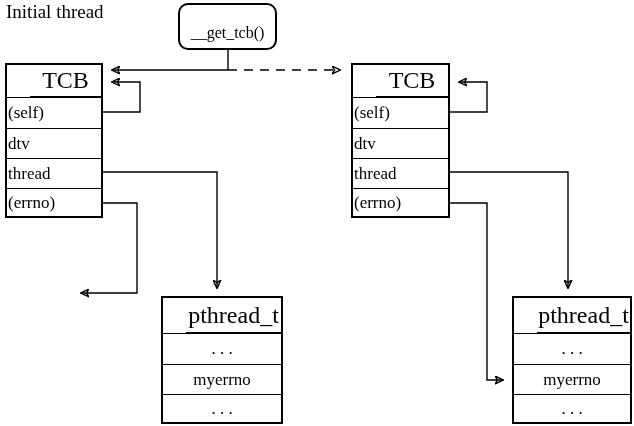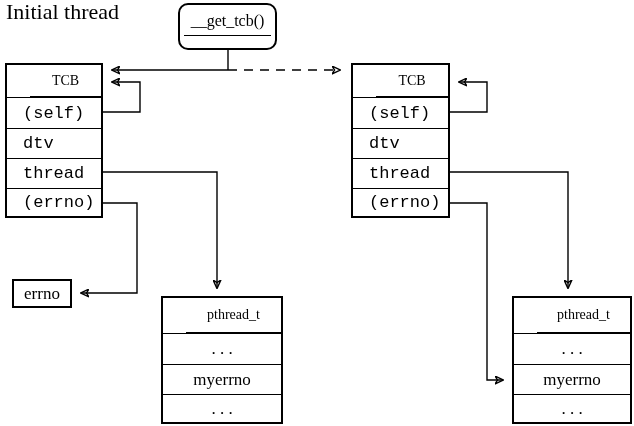--- a/index.html
+++ b/index.html
@@ -11,21 +11,21 @@
     position: relative;
     width: 634px;
     height: 426px;
     background: #ffffff;
     font-family: "Liberation Serif", "DejaVu Serif", serif;
     color: #000000;
     overflow: hidden;
   }
   .label {
     position: absolute;
-    font-size: 22px;
+    font-size: 19px;
     line-height: 22px;
     white-space: nowrap;
     color: #000;
   }
   .struct {
     position: absolute;
     border: 2px solid #000;
     background: #fff;
     box-sizing: border-box;
   }
@@ -36,27 +36,26 @@
     align-items: center;
     font-size: 17px;
     white-space: nowrap;
     overflow: hidden;
   }
   .struct .row.first {
     border-top: none;
   }
   .struct .row.header {
     justify-content: center;
-    font-size: 14px;
+    font-size: 24px;
     border-bottom: 1px solid #000;
     margin-left: 23px;
   }
   .struct .row.left {
-    padding-left: 16px;
-    font-family: Liberation Mono, monospace;
+    padding-left: 1px;
   }
   .struct .row.center {
     justify-content: center;
   }
   .rounded {
     position: absolute;
     border: 2px solid #000;
     border-radius: 10px;
     background: #fff;
     box-sizing: border-box;
@@ -65,21 +64,21 @@
     line-height: 21px;
     overflow: hidden;
   }
   .rounded .ln {
     padding: 0 6px;
     white-space: nowrap;
   }
   .rounded .ln.top {
     border-bottom: 1px solid #000;
     margin: 1px 4px 16px 4px;
-    padding: 4px 2px;
+    padding: 16px 2px;
   }
   .plainbox {
     position: absolute;
     border: 2px solid #000;
     background: #fff;
     box-sizing: border-box;
     display: flex;
     align-items: center;
     justify-content: center;
     font-size: 17px;
@@ -120,21 +119,20 @@
   </div>
 
   <div class="struct" style="left:351px; top:63px; width:99px; height:155px;">
     <div class="row header first" style="height:32px;">TCB</div>
     <div class="row left" style="height:31px;">(self)</div>
     <div class="row left" style="height:30px;">dtv</div>
     <div class="row left" style="height:30px;">thread</div>
     <div class="row left" style="height:28px;">(errno)</div>
   </div>
 
-  <div class="plainbox" style="left:12px; top:279px; width:60px; height:29px;">errno</div>
 
   <div class="struct" style="left:161px; top:296px; width:122px; height:128px;">
     <div class="row header first" style="height:35px;">pthread_t</div>
     <div class="row center" style="height:31px;">. . .</div>
     <div class="row center" style="height:30px;">myerrno</div>
     <div class="row center" style="height:28px;">. . .</div>
   </div>
 
   <div class="struct" style="left:512px; top:296px; width:120px; height:128px;">
     <div class="row header first" style="height:35px;">pthread_t</div>

